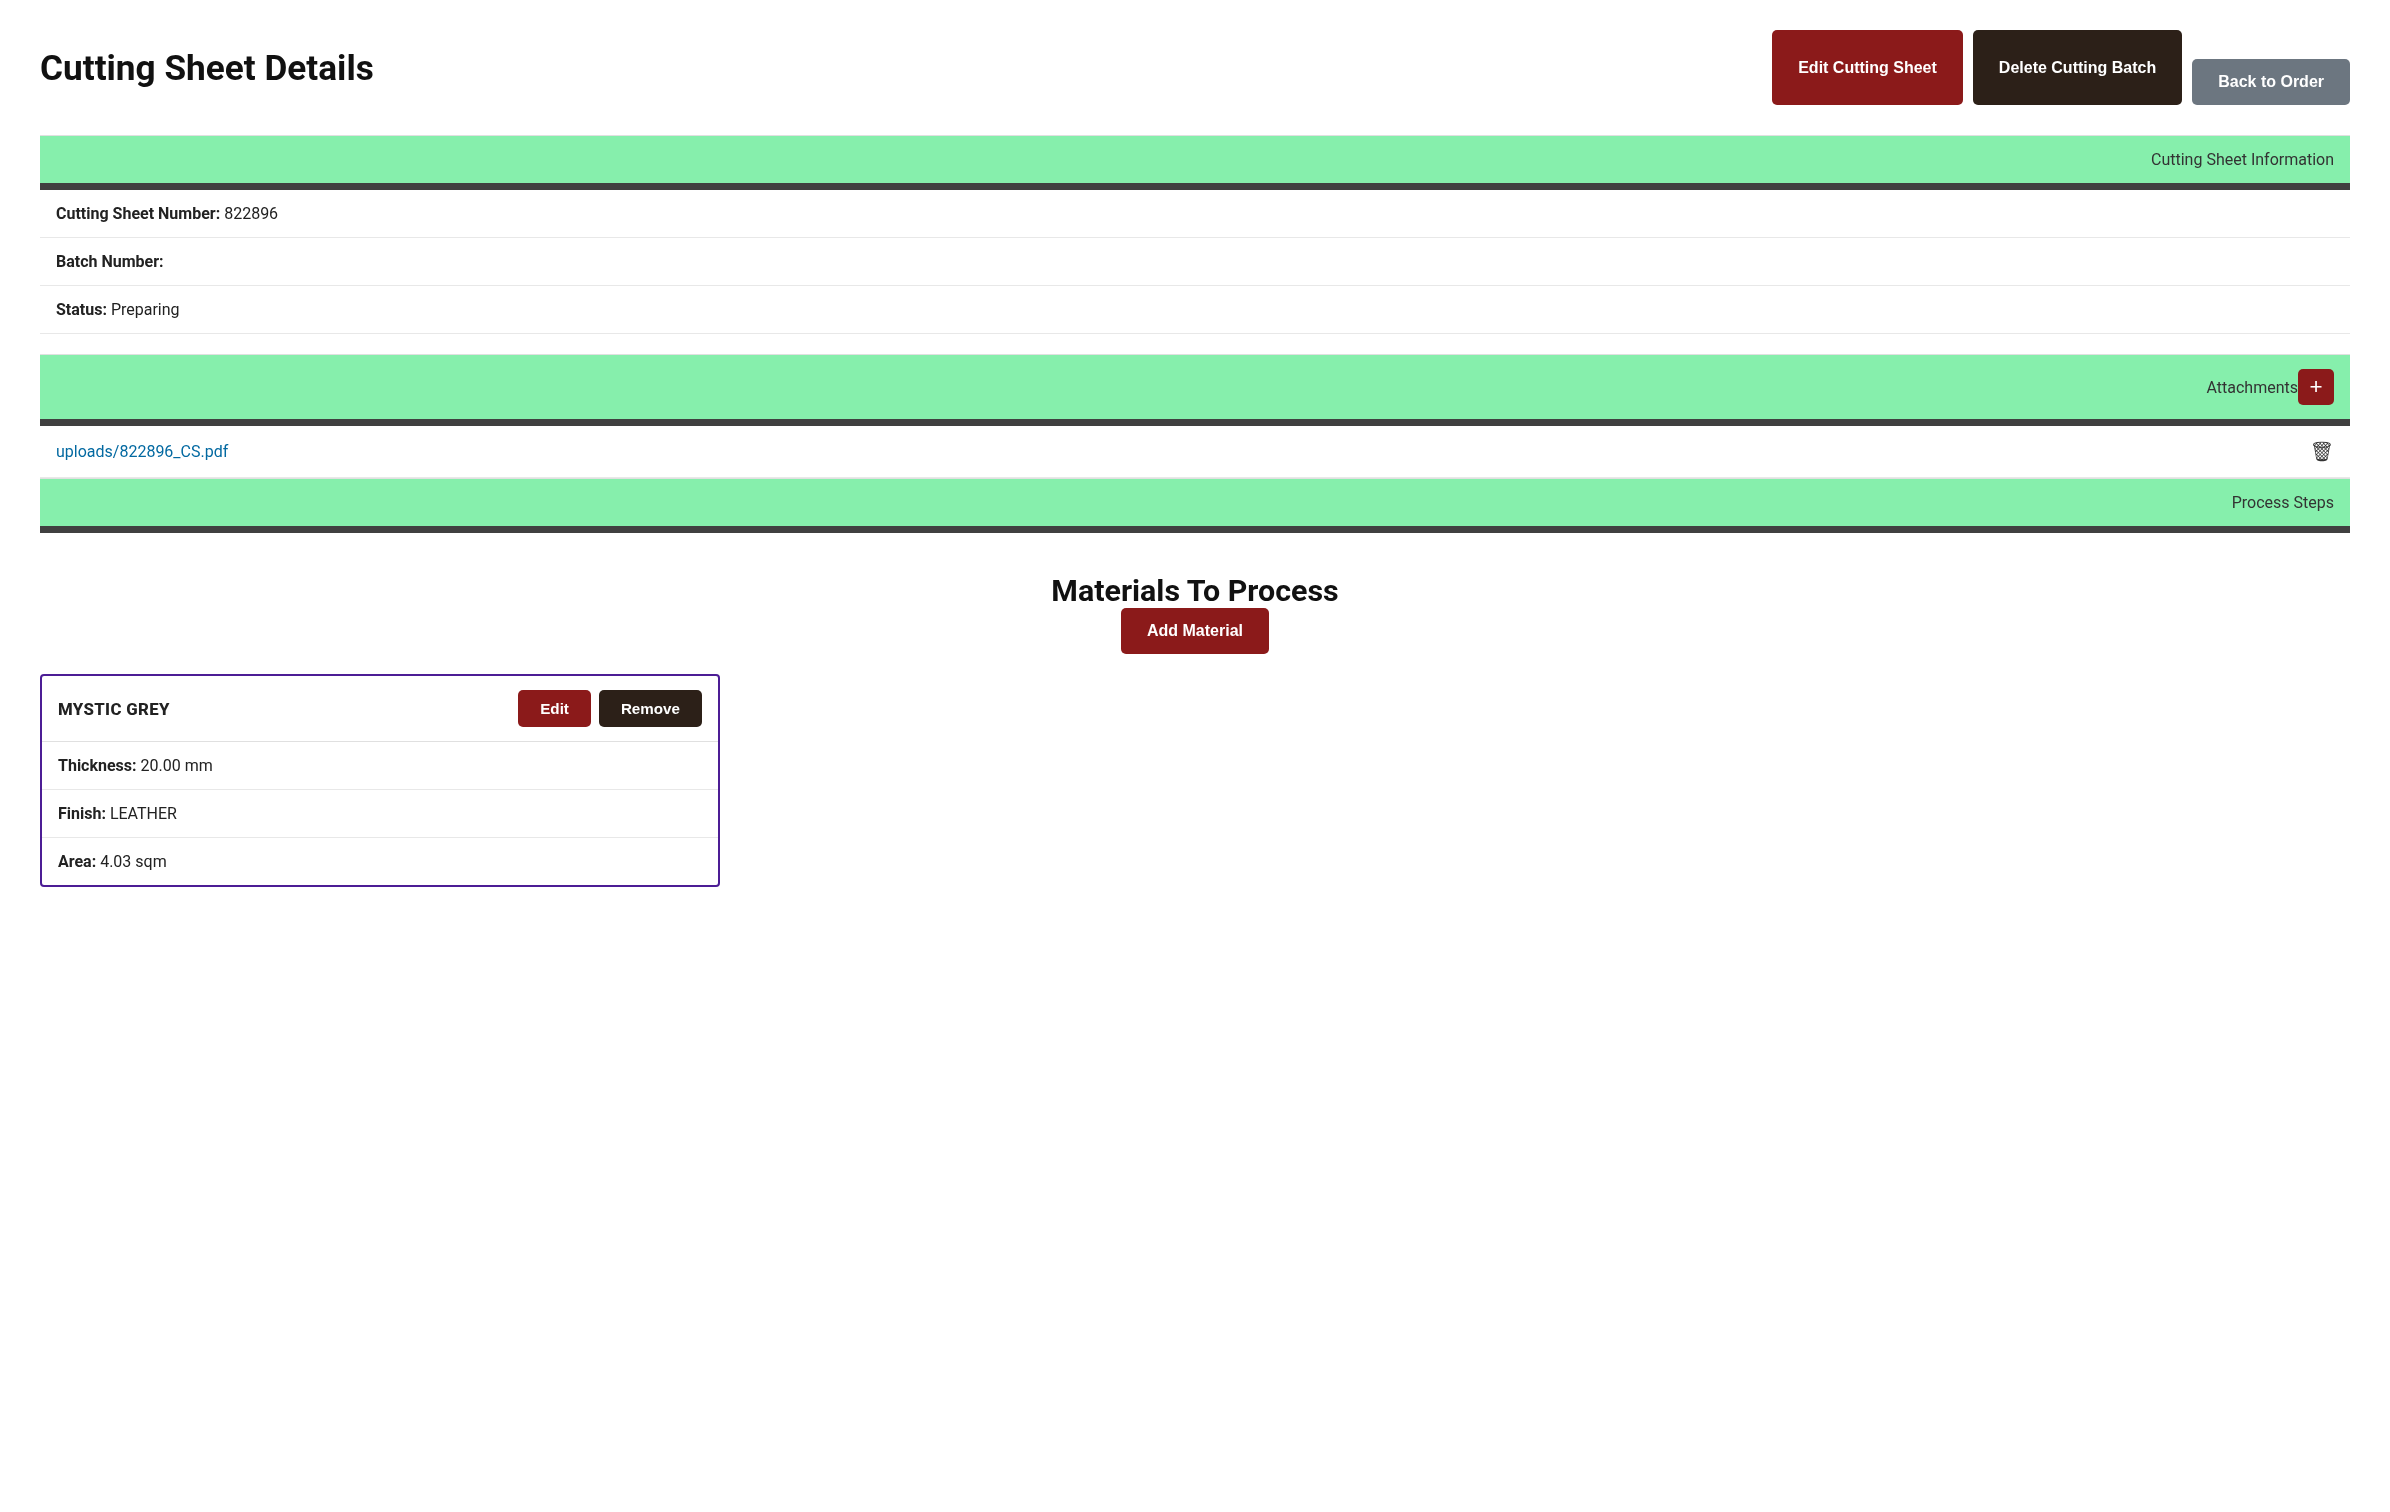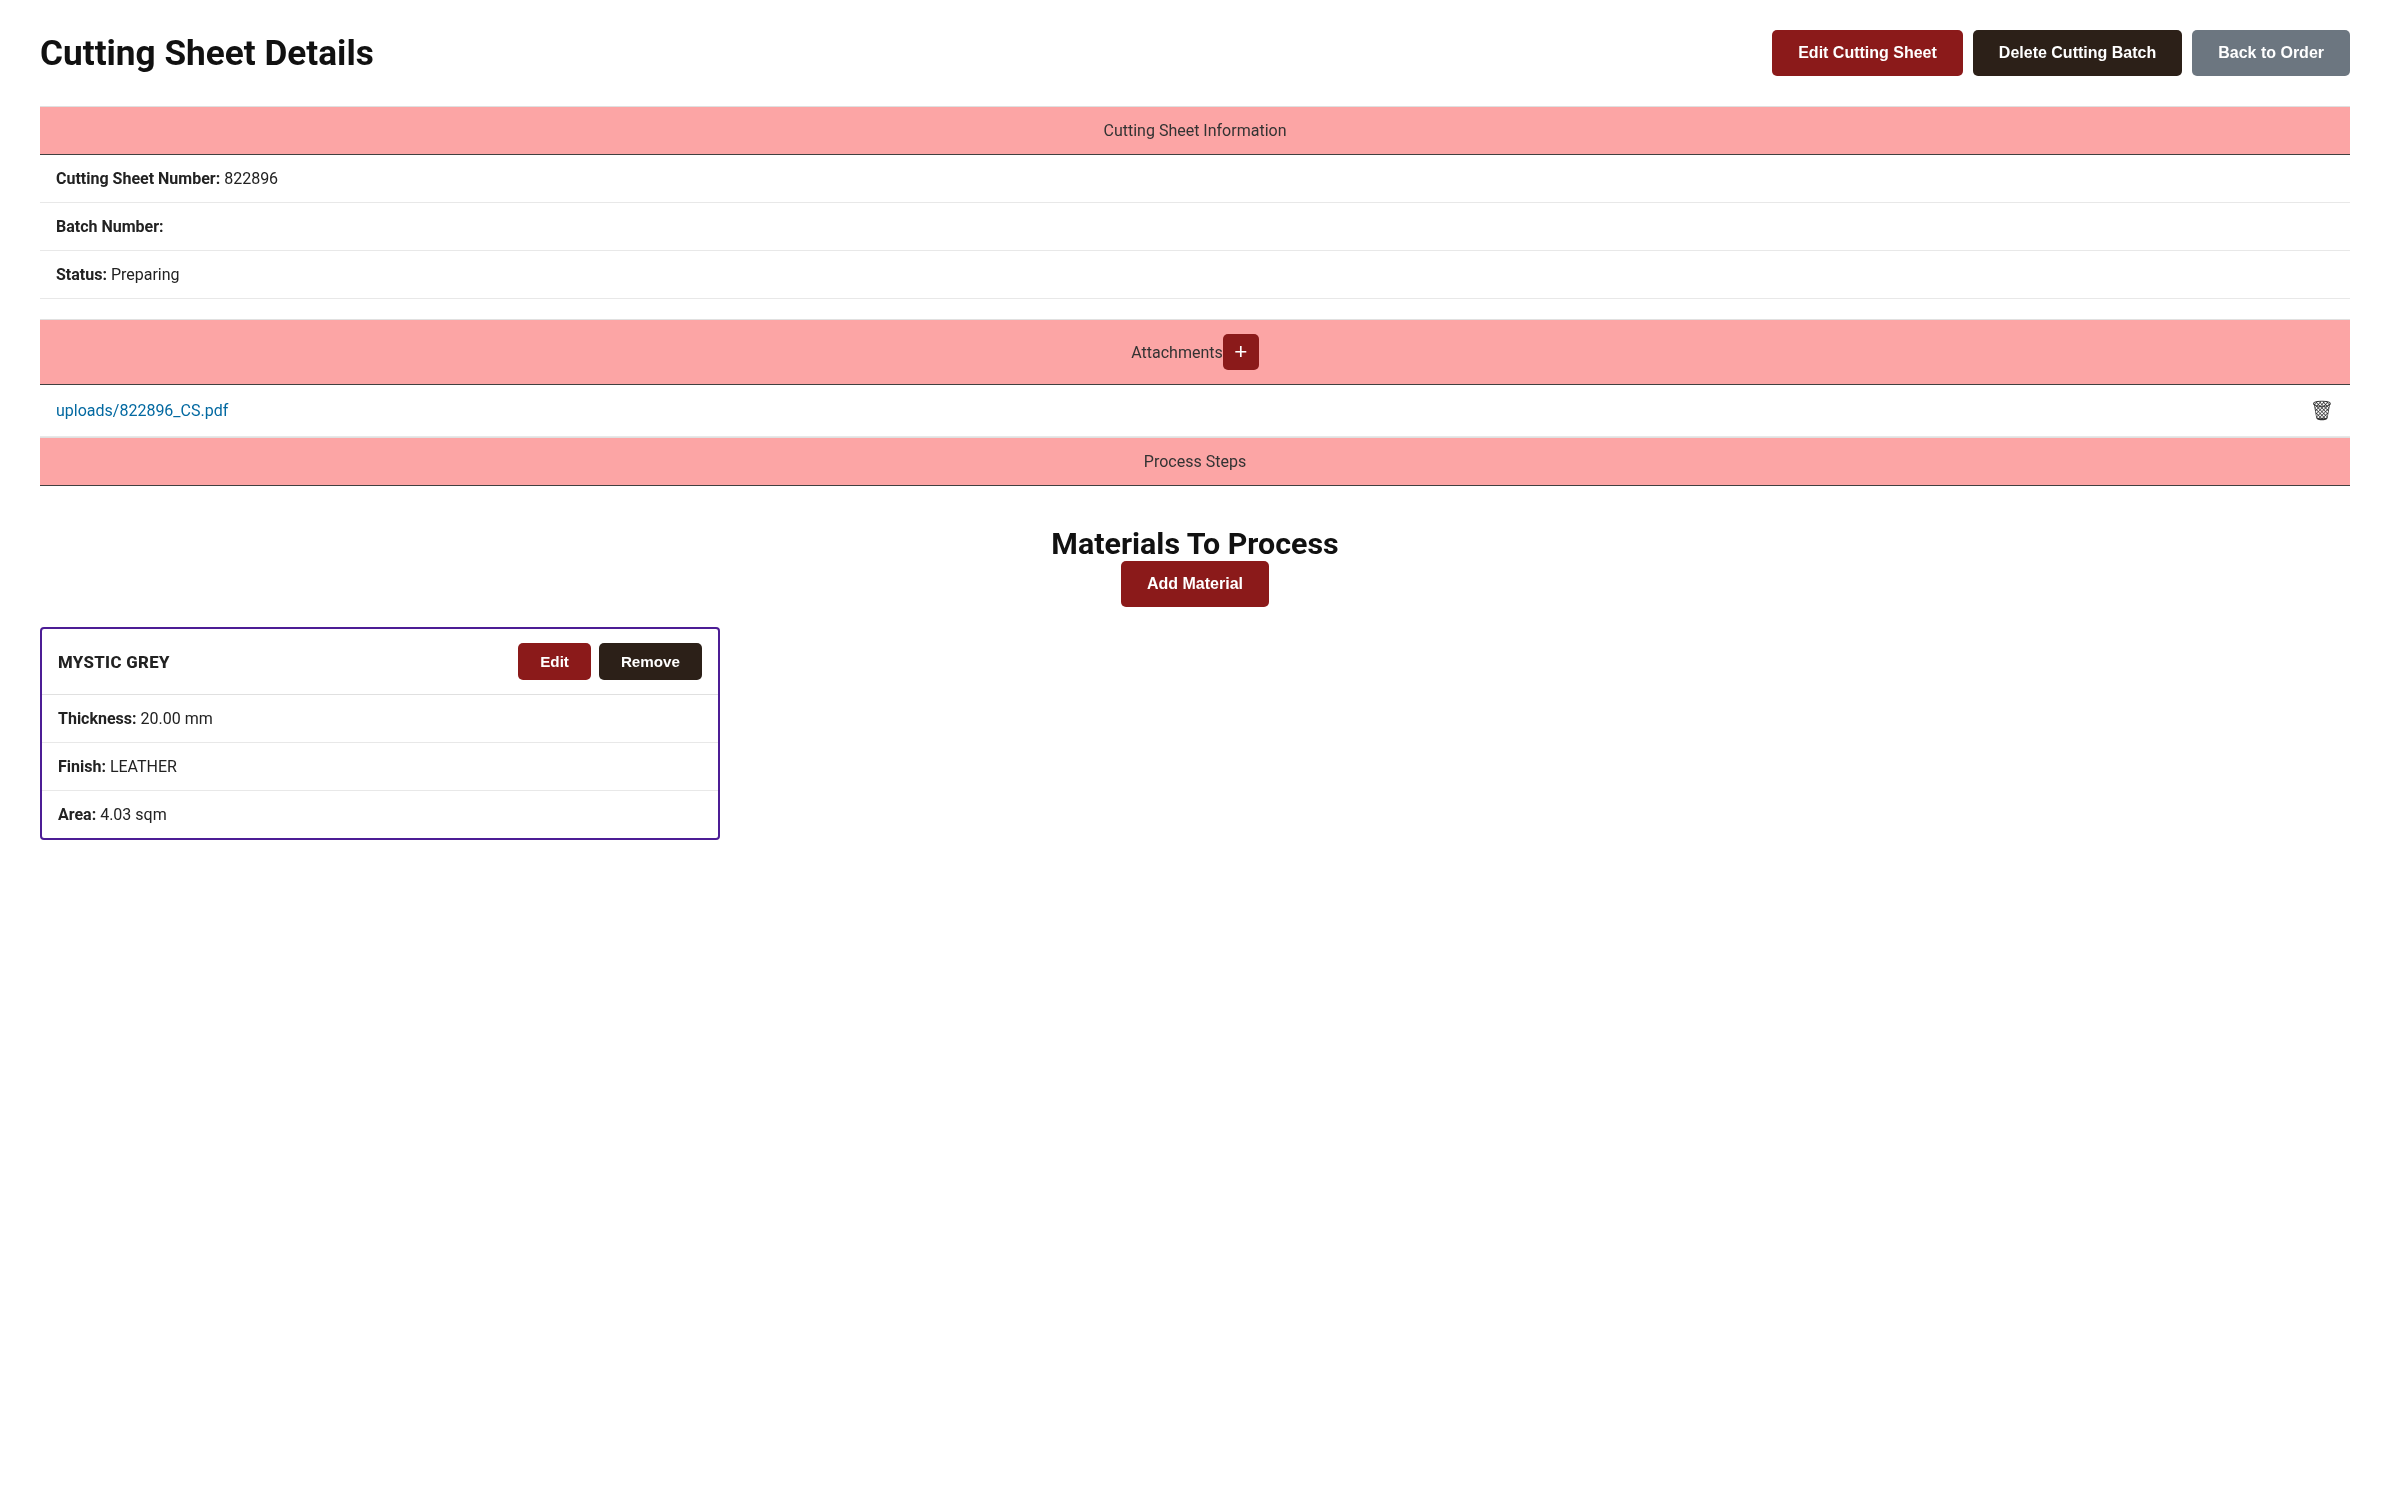--- a/index.html
+++ b/index.html
@@ -50,33 +50,34 @@
     }
 
     .btn-dark-brown {
       background: #2c2018;
       color: #fff;
     }
 
     .btn-gray {
       background: #6c7680;
       color: #fff;
+      margin-top: 29px;
     }
 
     
     .section-header {
-      background: #fca5a5;
+      background: #86efac;
       padding: 14px 16px;
       font-size: 1rem;
       color: #333;
       border-top: 1px solid #e0e0e0;
-      border-bottom: 1px solid #404040;
-      display: flex;
-      align-items: center;
-      justify-content: center;
+      border-bottom: 7px solid #404040;
+      display: flex;
+      align-items: center;
+      justify-content: flex-end;
     }
 
     .info-section {
       margin-bottom: 0;
     }
 
     .info-row {
       padding: 14px 16px;
       border-bottom: 1px solid #e8e8e8;
       font-size: 1rem;

